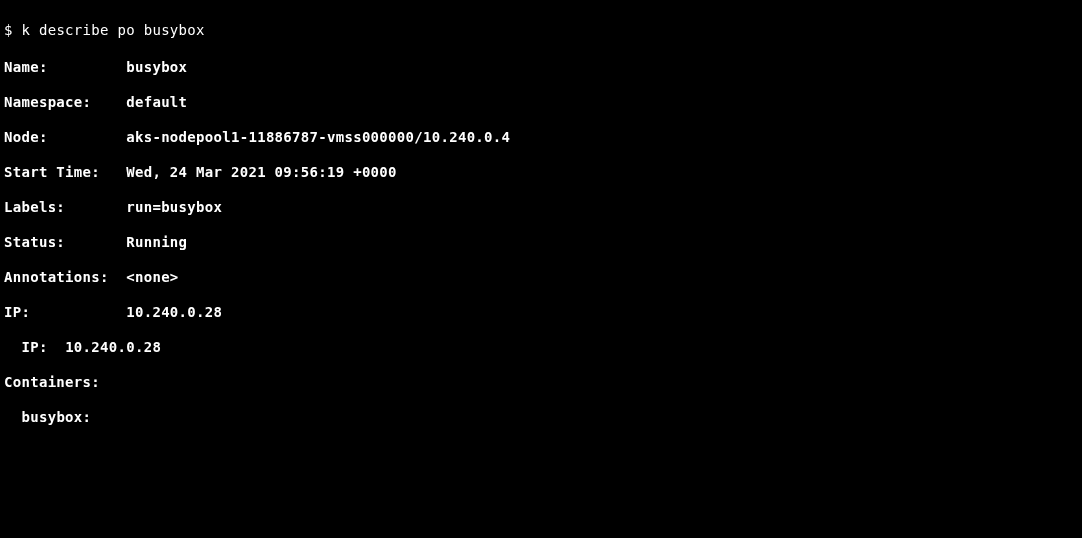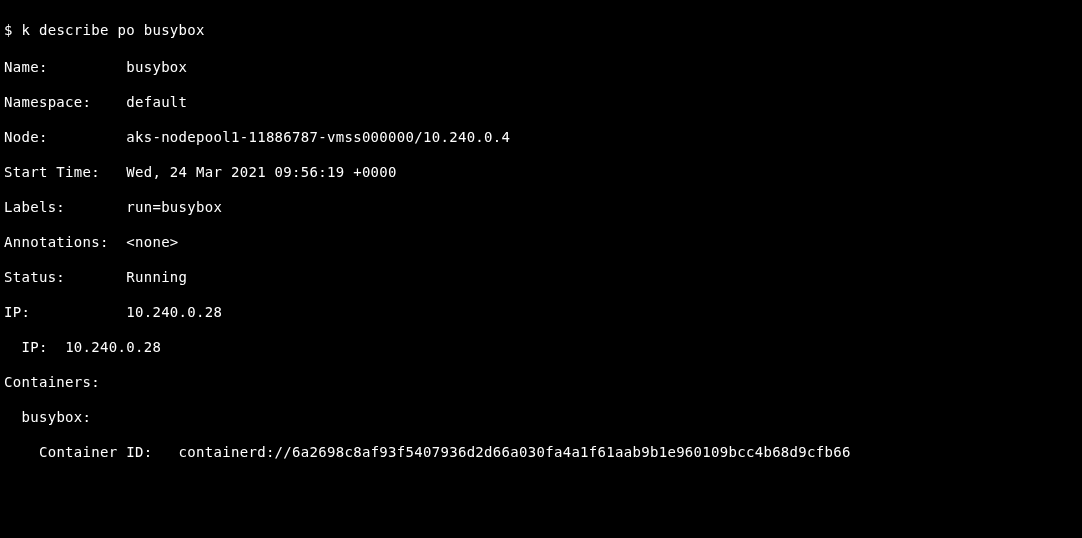--- a/index.html
+++ b/index.html
@@ -21,39 +21,39 @@
     .terminal {
       white-space: pre;
       letter-spacing: 0.3px;
     }
     .prompt-line {
       text-align: left;
       padding-bottom: 2px;
     }
     .line {
       display: block;
+      font-weight: bold;
     }
   </style>
 </head>
 <body>
 
 <div class="terminal">
 <div class="prompt-line"><span>$</span> <span>k describe po busybox</span></div>
 <span class="line"><span>Name:</span>         <span>busybox</span></span>
 <span class="line"><span>Namespace:</span>    <span>default</span></span>
 <span class="line"><span>Node:</span>         <span>aks-nodepool1-11886787-vmss000000/10.240.0.4</span></span>
 <span class="line"><span>Start Time:</span>   <span>Wed, 24 Mar 2021 09:56:19 +0000</span></span>
 <span class="line"><span>Labels:</span>       <span>run=busybox</span></span>
+<span class="line"><span>Status:</span>       <span>Running</span></span>
 <span class="line"><span>Annotations:</span>  <span>&lt;none&gt;</span></span>
-<span class="line"><span>Status:</span>       <span>Running</span></span>
 <span class="line"><span>IP:</span>           <span>10.240.0.28</span></span>
 <span class="line">  <span>IP:</span>  <span>10.240.0.28</span></span>
 <span class="line"><span>Containers:</span></span>
 <span class="line">  <span>busybox:</span></span>
-<span class="line">    <span>Container ID:</span>   <span>containerd://6a2698c8af93f5407936d2d66a030fa4a1f61aab9b1e960109bcc4b68d9cfb66</span></span>
 
 
 
 
 
 
 
 
 
 </div>

